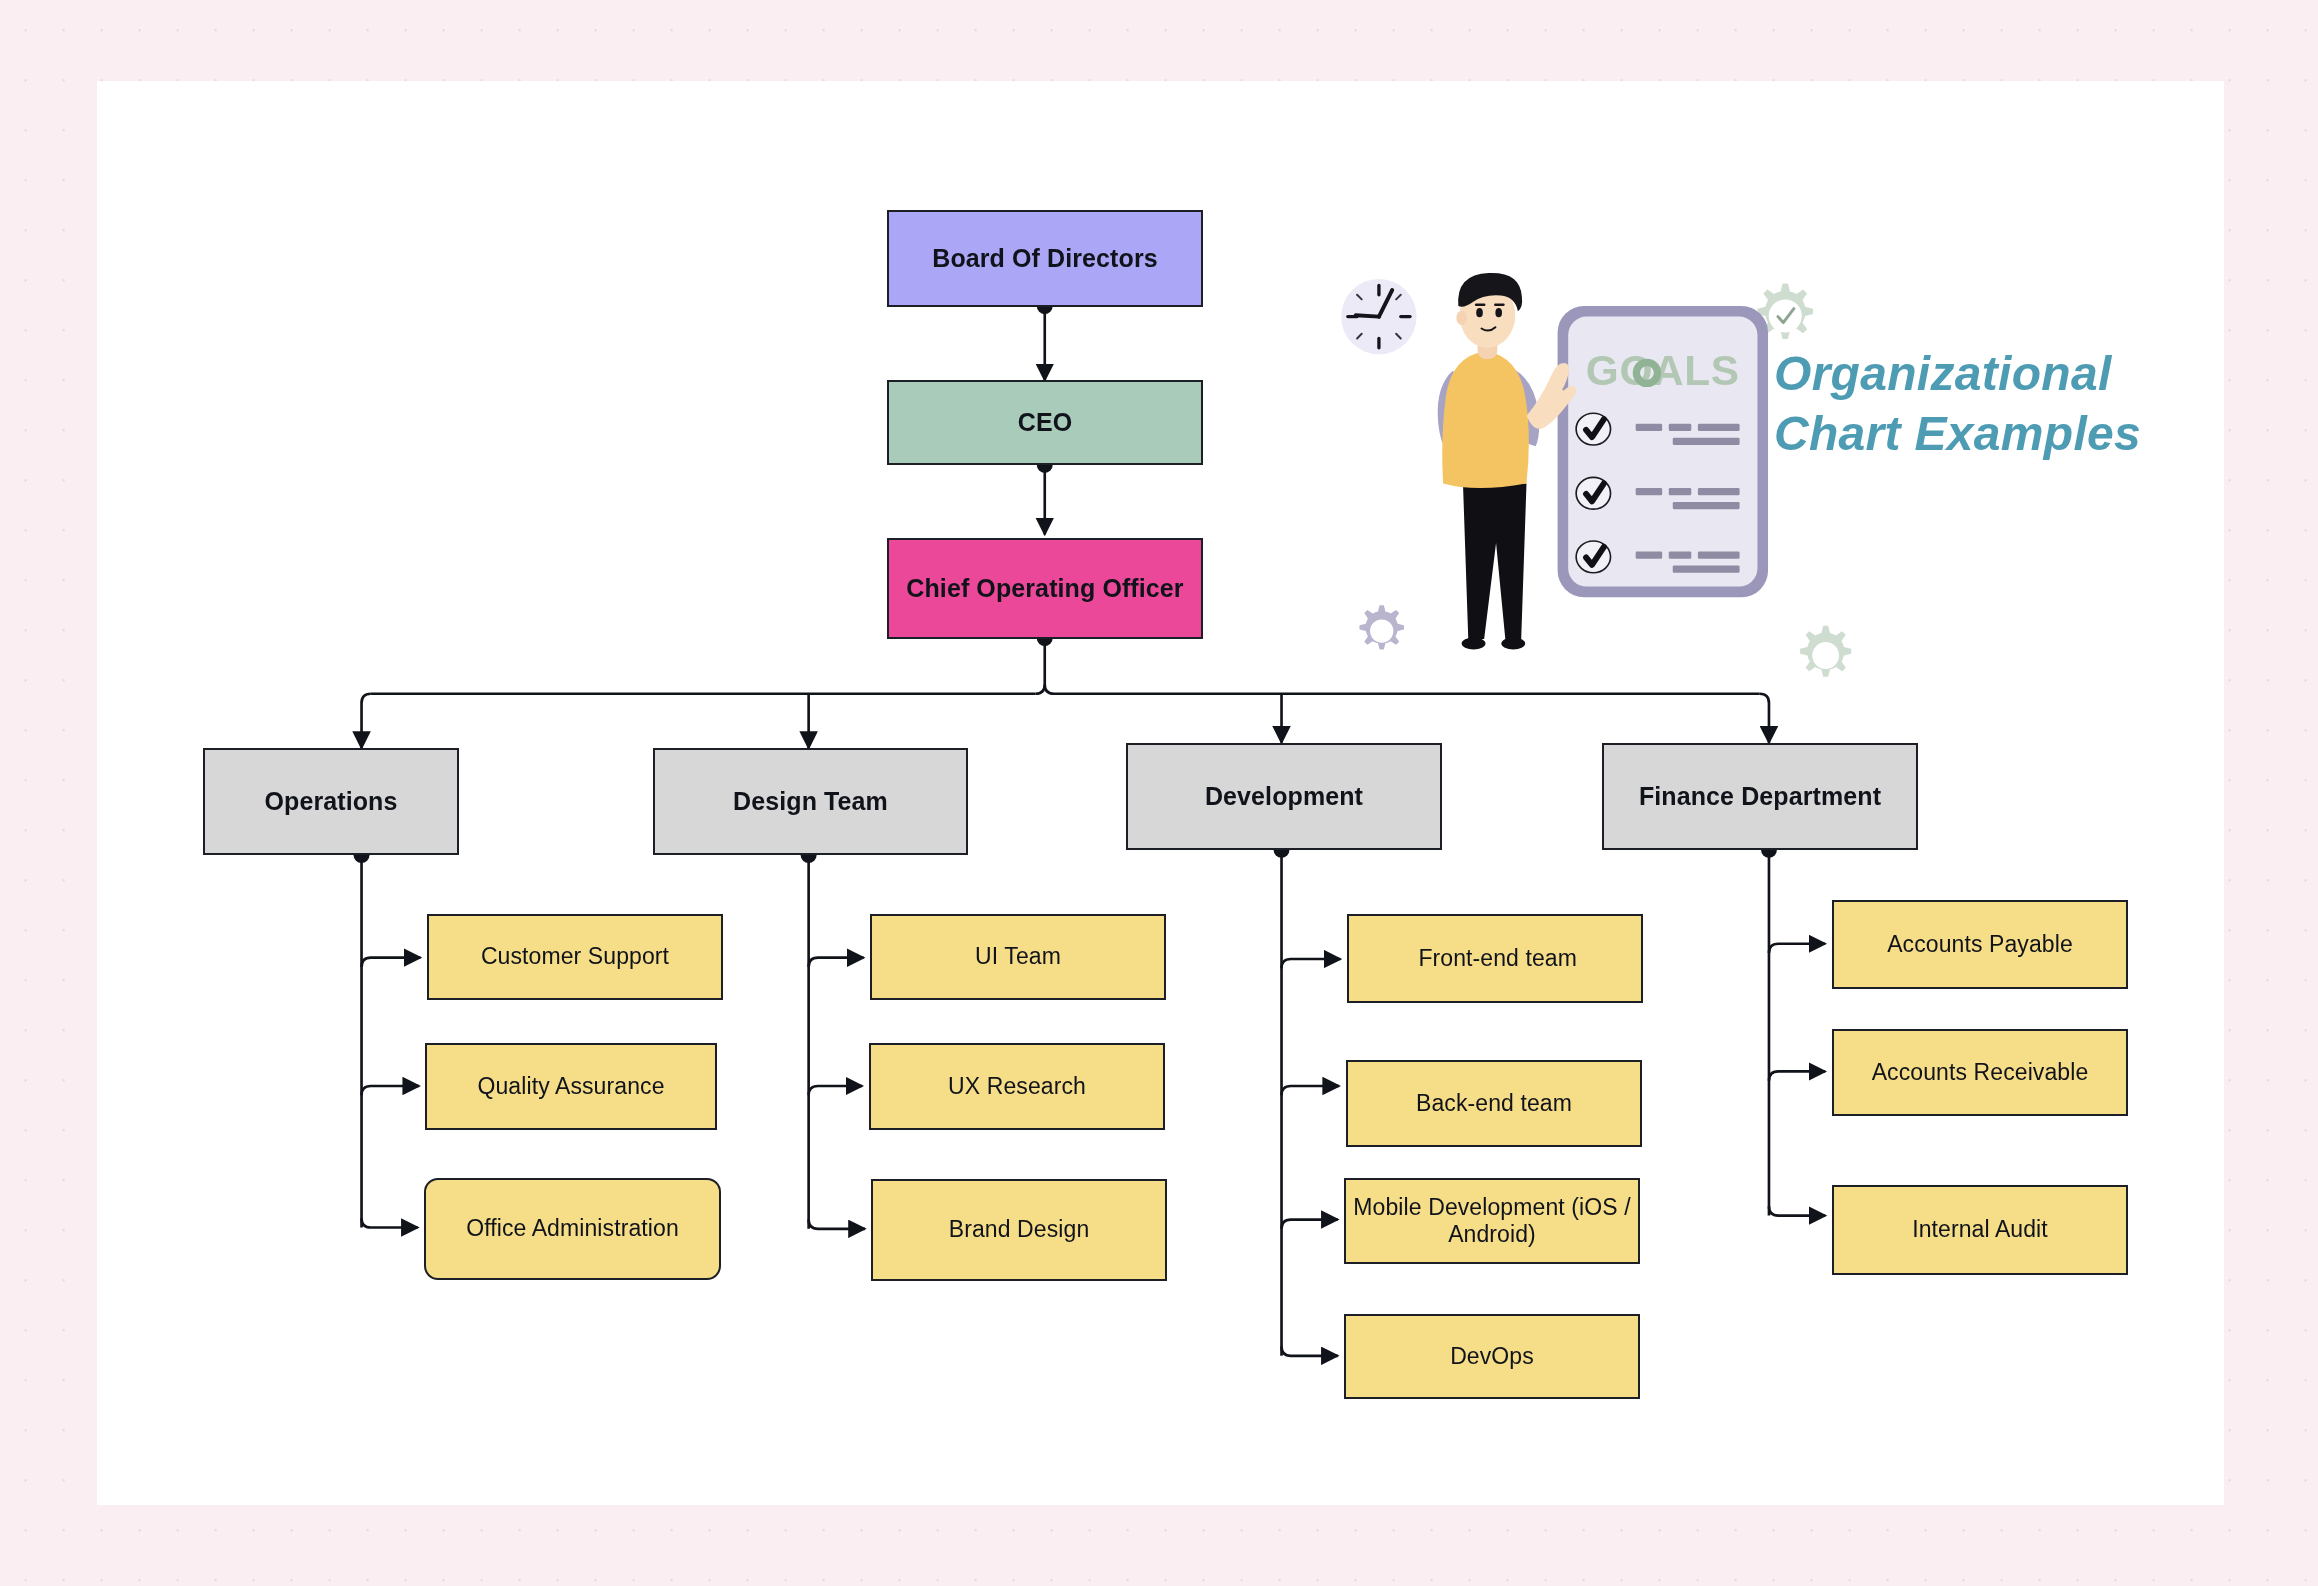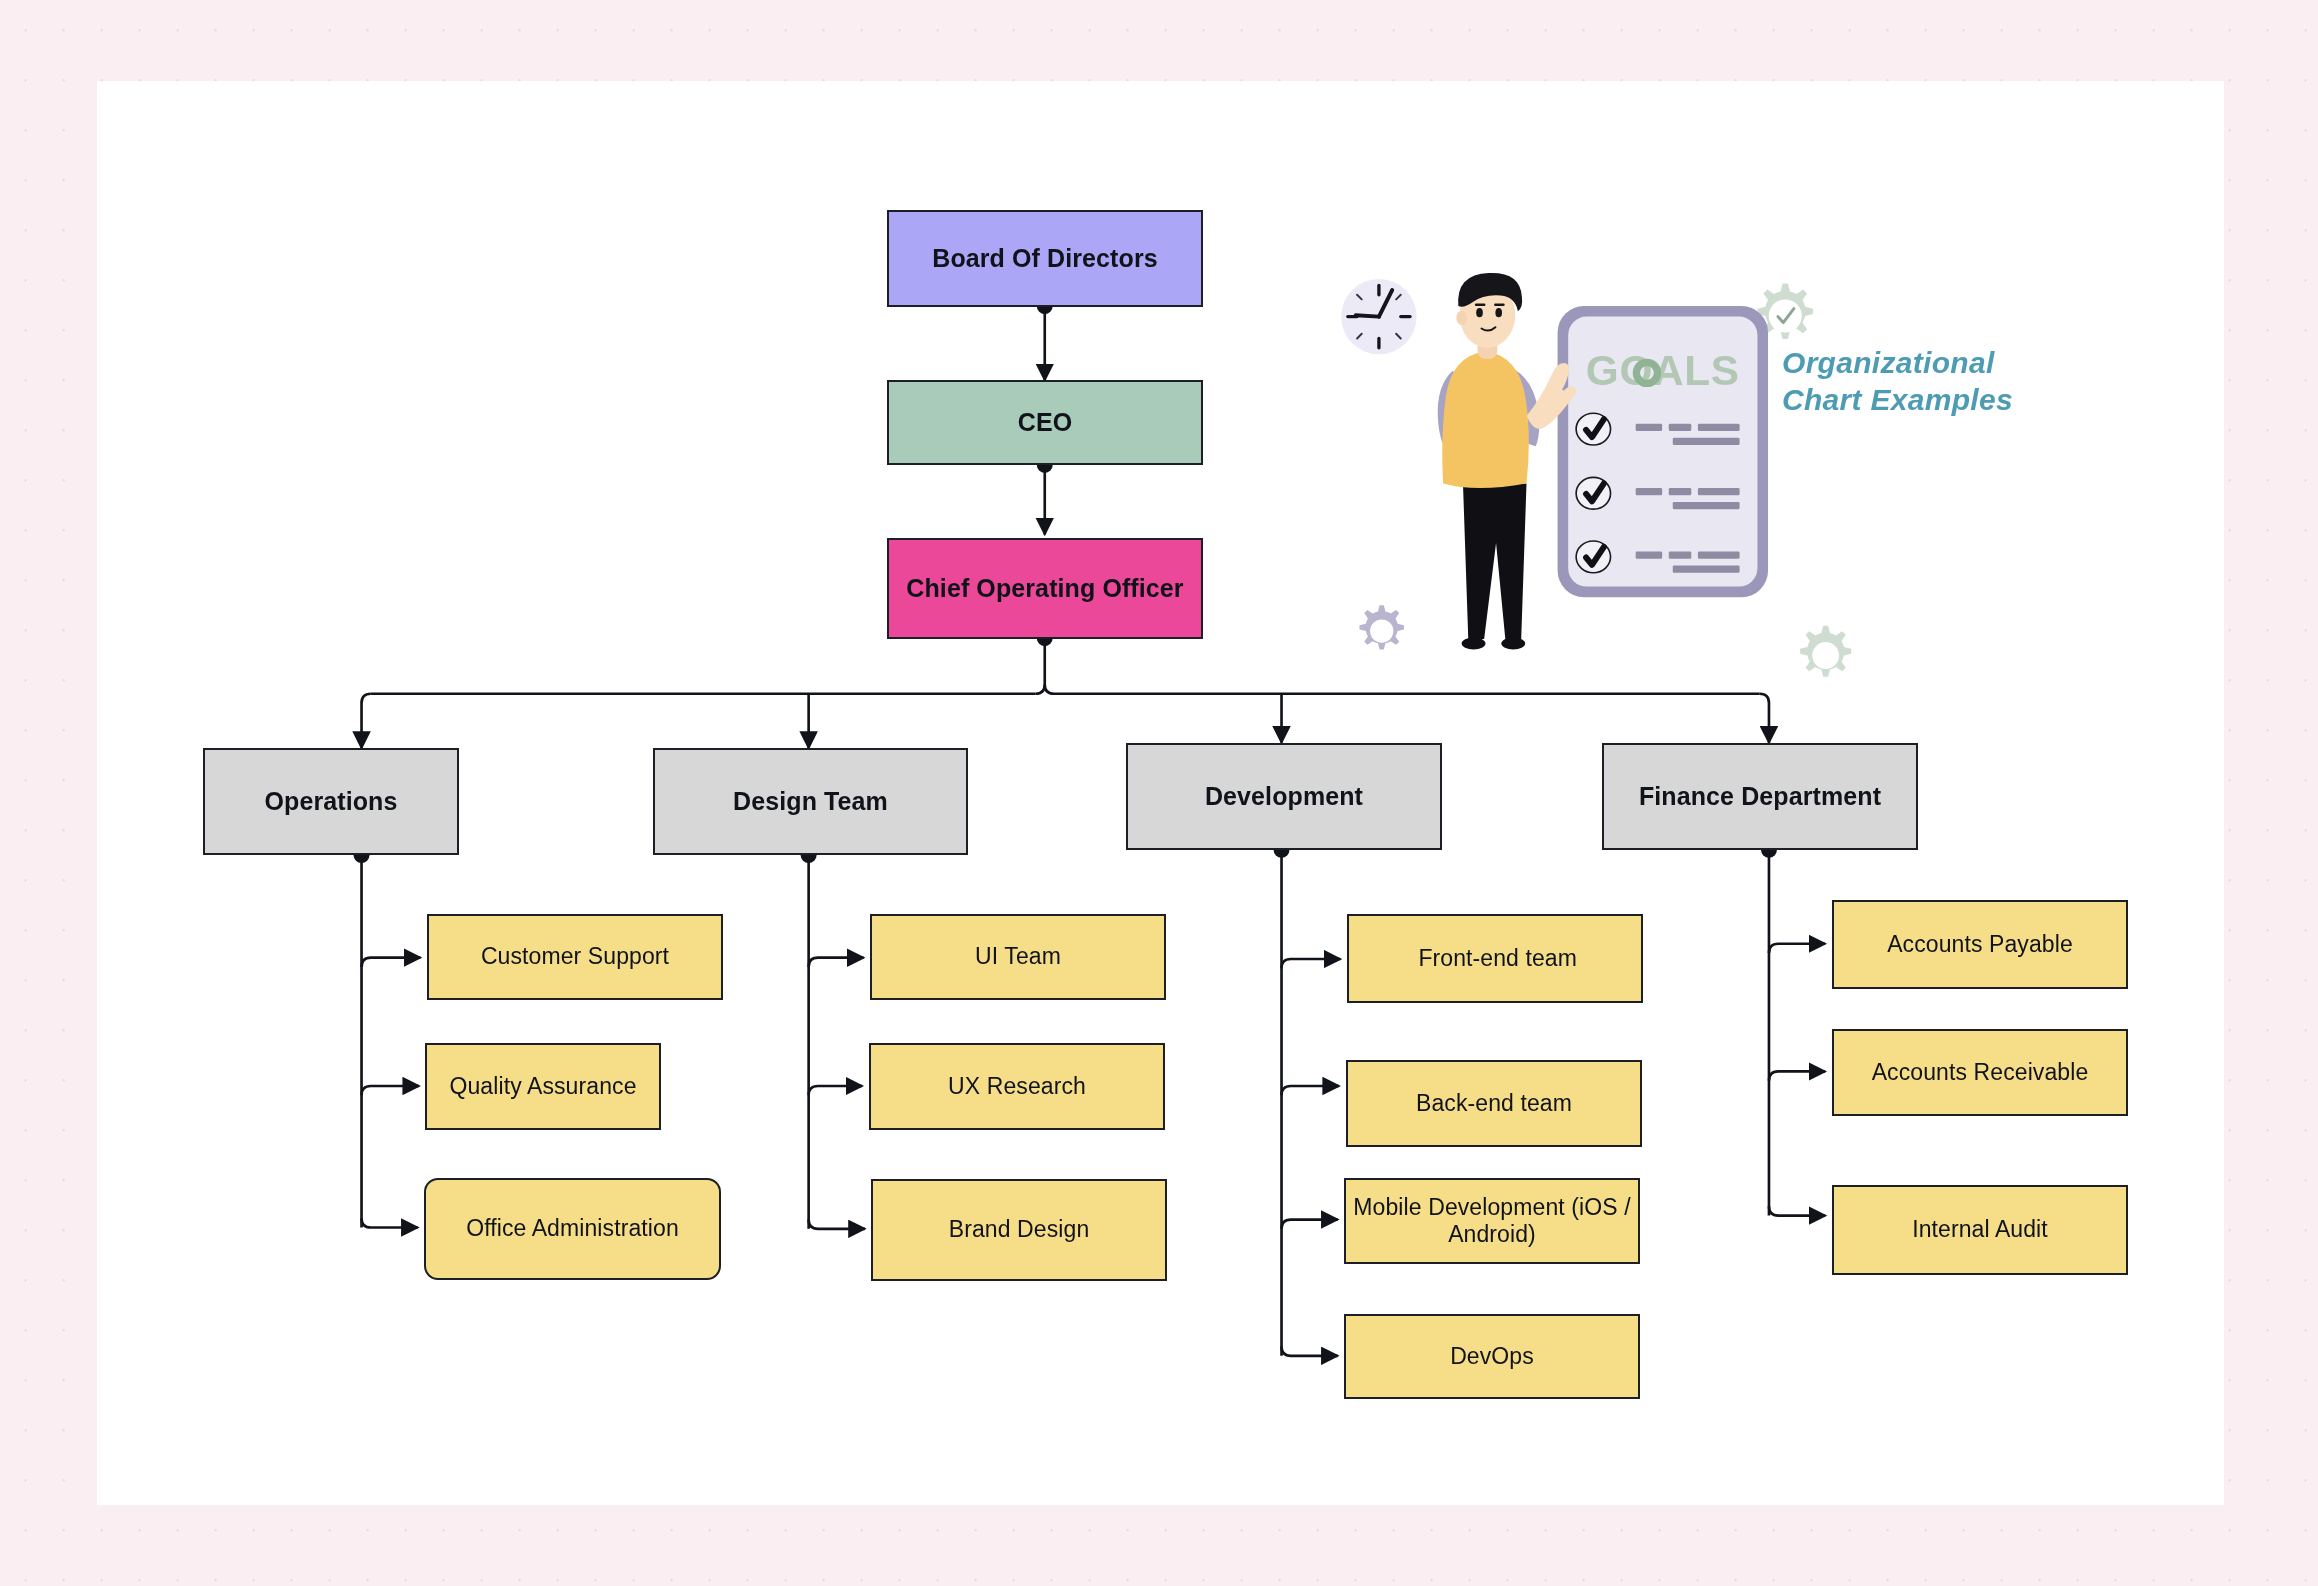--- a/index.html
+++ b/index.html
@@ -37,23 +37,22 @@
     line-height:1.18;
     padding:2.6px 6.6px;
   }
   .node.exec{font-weight:bold;font-size:25px;letter-spacing:0.1px;}
   .node.dept{font-weight:bold;font-size:25px;letter-spacing:0.1px;}
   .node.leaf{font-weight:normal;font-size:23px;letter-spacing:0.1px;}
 
   .title-block{
     position:absolute;
     font-style:italic;font-weight:bold;
-    font-size:30px;line-height:1.24;
+    font-size:48px;line-height:1.24;
     letter-spacing:0.3px;
-    margin-left:8px;
   }
   .illus{position:absolute;}
 </style>
 </head>
 <body>
 
 <div id="dot-grid"></div>
 <div id="canvas"></div>
 
 <div id="diagram">
@@ -119,21 +118,21 @@
   <div class="node exec" style="left:887px;top:380px;width:316px;height:85px;background:#a8cbba;">CEO</div>
 
   <div class="node exec" style="left:887px;top:538px;width:316px;height:101px;background:#ec4899;">Chief Operating Officer</div>
 
   <div class="node dept" style="left:203px;top:748px;width:256px;height:107px;background:#d7d7d8;">Operations</div>
   <div class="node dept" style="left:653px;top:748px;width:315px;height:107px;background:#d7d7d8;">Design Team</div>
   <div class="node dept" style="left:1126px;top:743px;width:316px;height:107px;background:#d7d7d8;">Development</div>
   <div class="node dept" style="left:1602px;top:743px;width:316px;height:107px;background:#d7d7d8;">Finance Department</div>
 
   <div class="node leaf" style="left:427px;top:914px;width:296px;height:86px;background:#f6dd88;">Customer Support</div>
-  <div class="node leaf" style="left:425px;top:1043px;width:236px;height:87px;background:#f6dd88;">Quality Assurance</div>
+  <div class="node leaf" style="left:425px;top:1043px;width:292px;height:87px;background:#f6dd88;">Quality Assurance</div>
   <div class="node leaf" style="left:424px;top:1178px;width:297px;height:102px;background:#f6dd88;border-radius:14px;">Office Administration</div>
 
   <div class="node leaf" style="left:870px;top:914px;width:296px;height:86px;background:#f6dd88;">UI Team</div>
   <div class="node leaf" style="left:869px;top:1043px;width:296px;height:87px;background:#f6dd88;">UX Research</div>
   <div class="node leaf" style="left:871px;top:1179px;width:296px;height:102px;background:#f6dd88;">Brand Design</div>
 
   <div class="node leaf" style="left:1347px;top:914px;width:296px;height:89px;background:#f6dd88;padding-left:12px;">Front-end team</div>
   <div class="node leaf" style="left:1346px;top:1060px;width:296px;height:87px;background:#f6dd88;">Back-end team</div>
   <div class="node leaf" style="left:1344px;top:1178px;width:296px;height:86px;background:#f6dd88;">Mobile Development (iOS / Android)</div>
   <div class="node leaf" style="left:1344px;top:1314px;width:296px;height:85px;background:#f6dd88;">DevOps</div>

